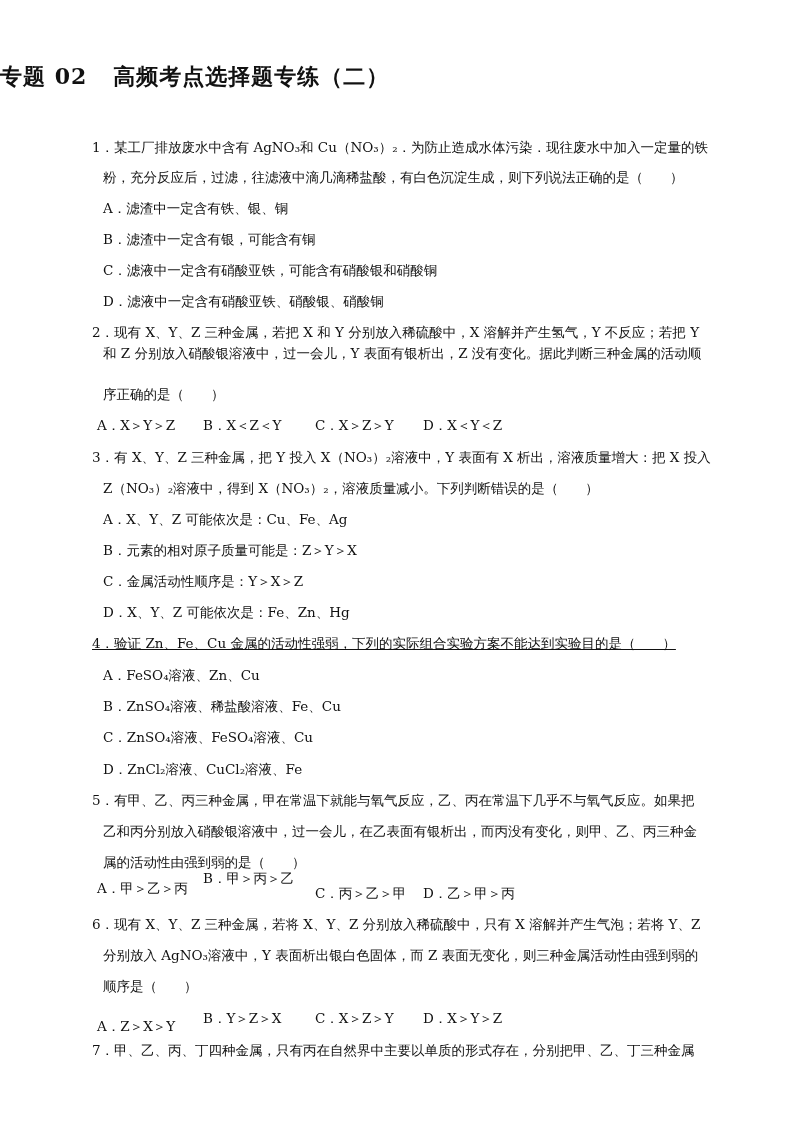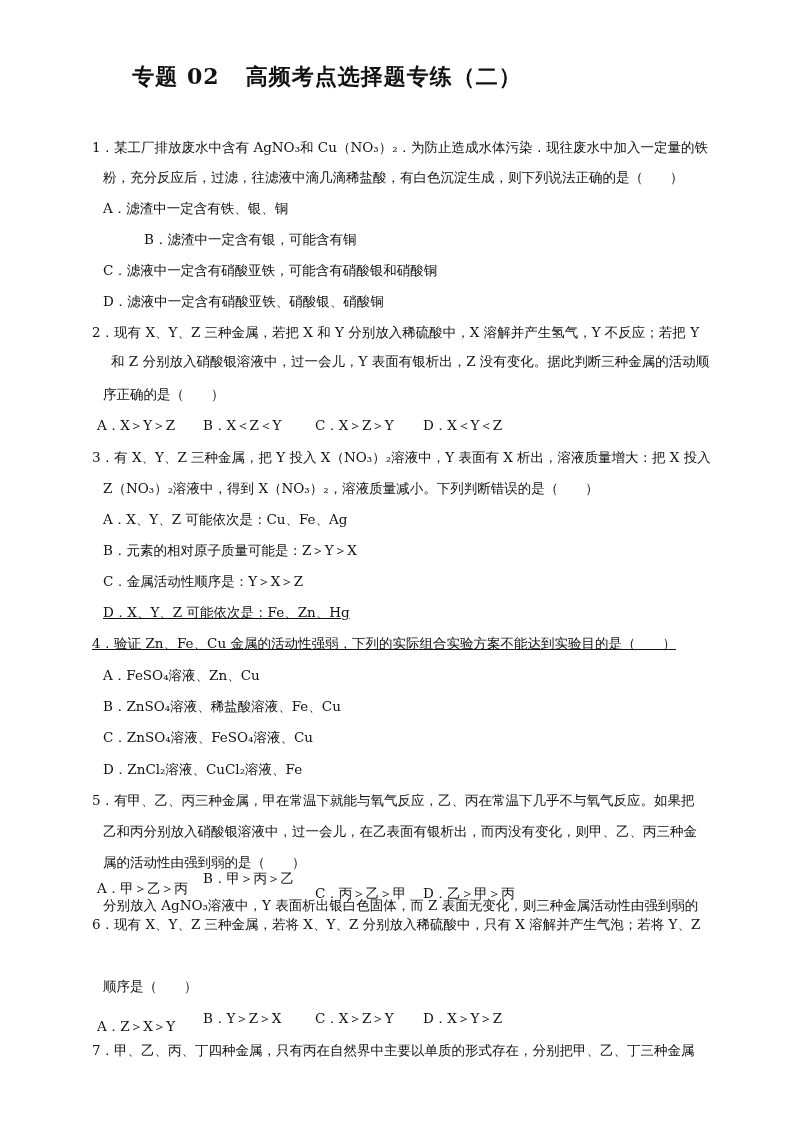--- a/index.html
+++ b/index.html
@@ -1,59 +1,59 @@
 <!DOCTYPE html>
 <html><head>
 <meta charset="utf-8">
 <style>
   html, body { margin: 0; padding: 0; background: #ffffff; }
   body { width: 794px; height: 1123px; position: relative; overflow: hidden;
          font-family: "DejaVu Serif", "Liberation Serif", serif; color: #111; }
-  .title { position: absolute; top: 62px; left: 0; width: 654px; text-align: center;
+  .title { position: absolute; top: 62px; left: 0; width: 654px; 
            font-size: 22px; font-weight: bold; letter-spacing: 1px; }
   .title .gap { display: inline-block; width: 26px; }
   .line { position: absolute; left: 92px; font-size: 13.5px; white-space: nowrap; line-height: 20px; }
   .indent { left: 103px; }
   .opt { position: absolute; font-size: 13.5px; white-space: nowrap; line-height: 20px; }
 </style>
 </head>
 <body>
 
 <div>
 
   <div class="title">
     <span>专题 02</span><span class="gap"></span><span>高频考点选择题专练（二）</span>
   </div>
 
   <div>
     <div class="line" style="top:137px;">1．某工厂排放废水中含有 AgNO₃和 Cu（NO₃）₂．为防止造成水体污染．现往废水中加入一定量的铁</div>
     <div class="line indent" style="top:167px;">粉，充分反应后，过滤，往滤液中滴几滴稀盐酸，有白色沉淀生成，则下列说法正确的是（　　）</div>
     <div class="line indent" style="top:198px;">A．滤渣中一定含有铁、银、铜</div>
-    <div class="line indent" style="top:229px;margin-left:41px;">B．滤渣中一定含有银，可能含有铜</div>
+    <div class="line indent" style="top:229px;">B．滤渣中一定含有银，可能含有铜</div>
     <div class="line indent" style="top:260px;">C．滤液中一定含有硝酸亚铁，可能含有硝酸银和硝酸铜</div>
     <div class="line indent" style="top:291px;">D．滤液中一定含有硝酸亚铁、硝酸银、硝酸铜</div>
   </div>
 
   <div>
     <div class="line" style="top:322px;">2．现有 X、Y、Z 三种金属，若把 X 和 Y 分别放入稀硫酸中，X 溶解并产生氢气，Y 不反应；若把 Y</div>
-    <div class="line indent" style="top:351px;margin-left:8px;">和 Z 分别放入硝酸银溶液中，过一会儿，Y 表面有银析出，Z 没有变化。据此判断三种金属的活动顺</div>
+    <div class="line indent" style="top:343px;">和 Z 分别放入硝酸银溶液中，过一会儿，Y 表面有银析出，Z 没有变化。据此判断三种金属的活动顺</div>
     <div class="line indent" style="top:384px;">序正确的是（　　）</div>
     <div class="opt" style="top:415px; left:97px;">A．X＞Y＞Z</div>
     <div class="opt" style="top:415px; left:203px;">B．X＜Z＜Y</div>
     <div class="opt" style="top:415px; left:315px;">C．X＞Z＞Y</div>
     <div class="opt" style="top:415px; left:423px;">D．X＜Y＜Z</div>
   </div>
 
   <div>
     <div class="line" style="top:447px;">3．有 X、Y、Z 三种金属，把 Y 投入 X（NO₃）₂溶液中，Y 表面有 X 析出，溶液质量增大：把 X 投入</div>
     <div class="line indent" style="top:478px;">Z（NO₃）₂溶液中，得到 X（NO₃）₂，溶液质量减小。下列判断错误的是（　　）</div>
     <div class="line indent" style="top:509px;">A．X、Y、Z 可能依次是：Cu、Fe、Ag</div>
     <div class="line indent" style="top:540px;">B．元素的相对原子质量可能是：Z＞Y＞X</div>
     <div class="line indent" style="top:571px;">C．金属活动性顺序是：Y＞X＞Z</div>
-    <div class="line indent" style="top:602px;text-decoration:underline;">D．X、Y、Z 可能依次是：Fe、Zn、Hg</div>
+    <div class="line indent" style="top:602px;">D．X、Y、Z 可能依次是：Fe、Zn、Hg</div>
   </div>
 
   <div>
     <div class="line" style="top:633px;text-decoration:underline;">4．验证 Zn、Fe、Cu 金属的活动性强弱，下列的实际组合实验方案不能达到实验目的是（　　）</div>
     <div class="line indent" style="top:665px;">A．FeSO₄溶液、Zn、Cu</div>
     <div class="line indent" style="top:696px;">B．ZnSO₄溶液、稀盐酸溶液、Fe、Cu</div>
     <div class="line indent" style="top:727px;">C．ZnSO₄溶液、FeSO₄溶液、Cu</div>
     <div class="line indent" style="top:759px;">D．ZnCl₂溶液、CuCl₂溶液、Fe</div>
   </div>
 
@@ -62,21 +62,21 @@
     <div class="line indent" style="top:821px;">乙和丙分别放入硝酸银溶液中，过一会儿，在乙表面有银析出，而丙没有变化，则甲、乙、丙三种金</div>
     <div class="line indent" style="top:852px;">属的活动性由强到弱的是（　　）</div>
     <div class="opt" style="top:878px; left:97px;">A．甲＞乙＞丙</div>
     <div class="opt" style="top:868px; left:203px;">B．甲＞丙＞乙</div>
     <div class="opt" style="top:883px; left:315px;">C．丙＞乙＞甲</div>
     <div class="opt" style="top:883px; left:423px;">D．乙＞甲＞丙</div>
   </div>
 
   <div>
     <div class="line" style="top:914px;">6．现有 X、Y、Z 三种金属，若将 X、Y、Z 分别放入稀硫酸中，只有 X 溶解并产生气泡；若将 Y、Z</div>
-    <div class="line indent" style="top:895px;">分别放入 AgNO₃溶液中，Y 表面析出银白色固体，而 Z 表面无变化，则三种金属活动性由强到弱的</div>
+    <div class="line indent" style="top:945px;">分别放入 AgNO₃溶液中，Y 表面析出银白色固体，而 Z 表面无变化，则三种金属活动性由强到弱的</div>
     <div class="line indent" style="top:976px;">顺序是（　　）</div>
     <div class="opt" style="top:1008px; left:97px;margin-top:8px;">A．Z＞X＞Y</div>
     <div class="opt" style="top:1008px; left:203px;">B．Y＞Z＞X</div>
     <div class="opt" style="top:1008px; left:315px;">C．X＞Z＞Y</div>
     <div class="opt" style="top:1008px; left:423px;">D．X＞Y＞Z</div>
   </div>
 
   <div>
     <div class="line" style="top:1040px;">7．甲、乙、丙、丁四种金属，只有丙在自然界中主要以单质的形式存在，分别把甲、乙、丁三种金属</div>
   </div>

